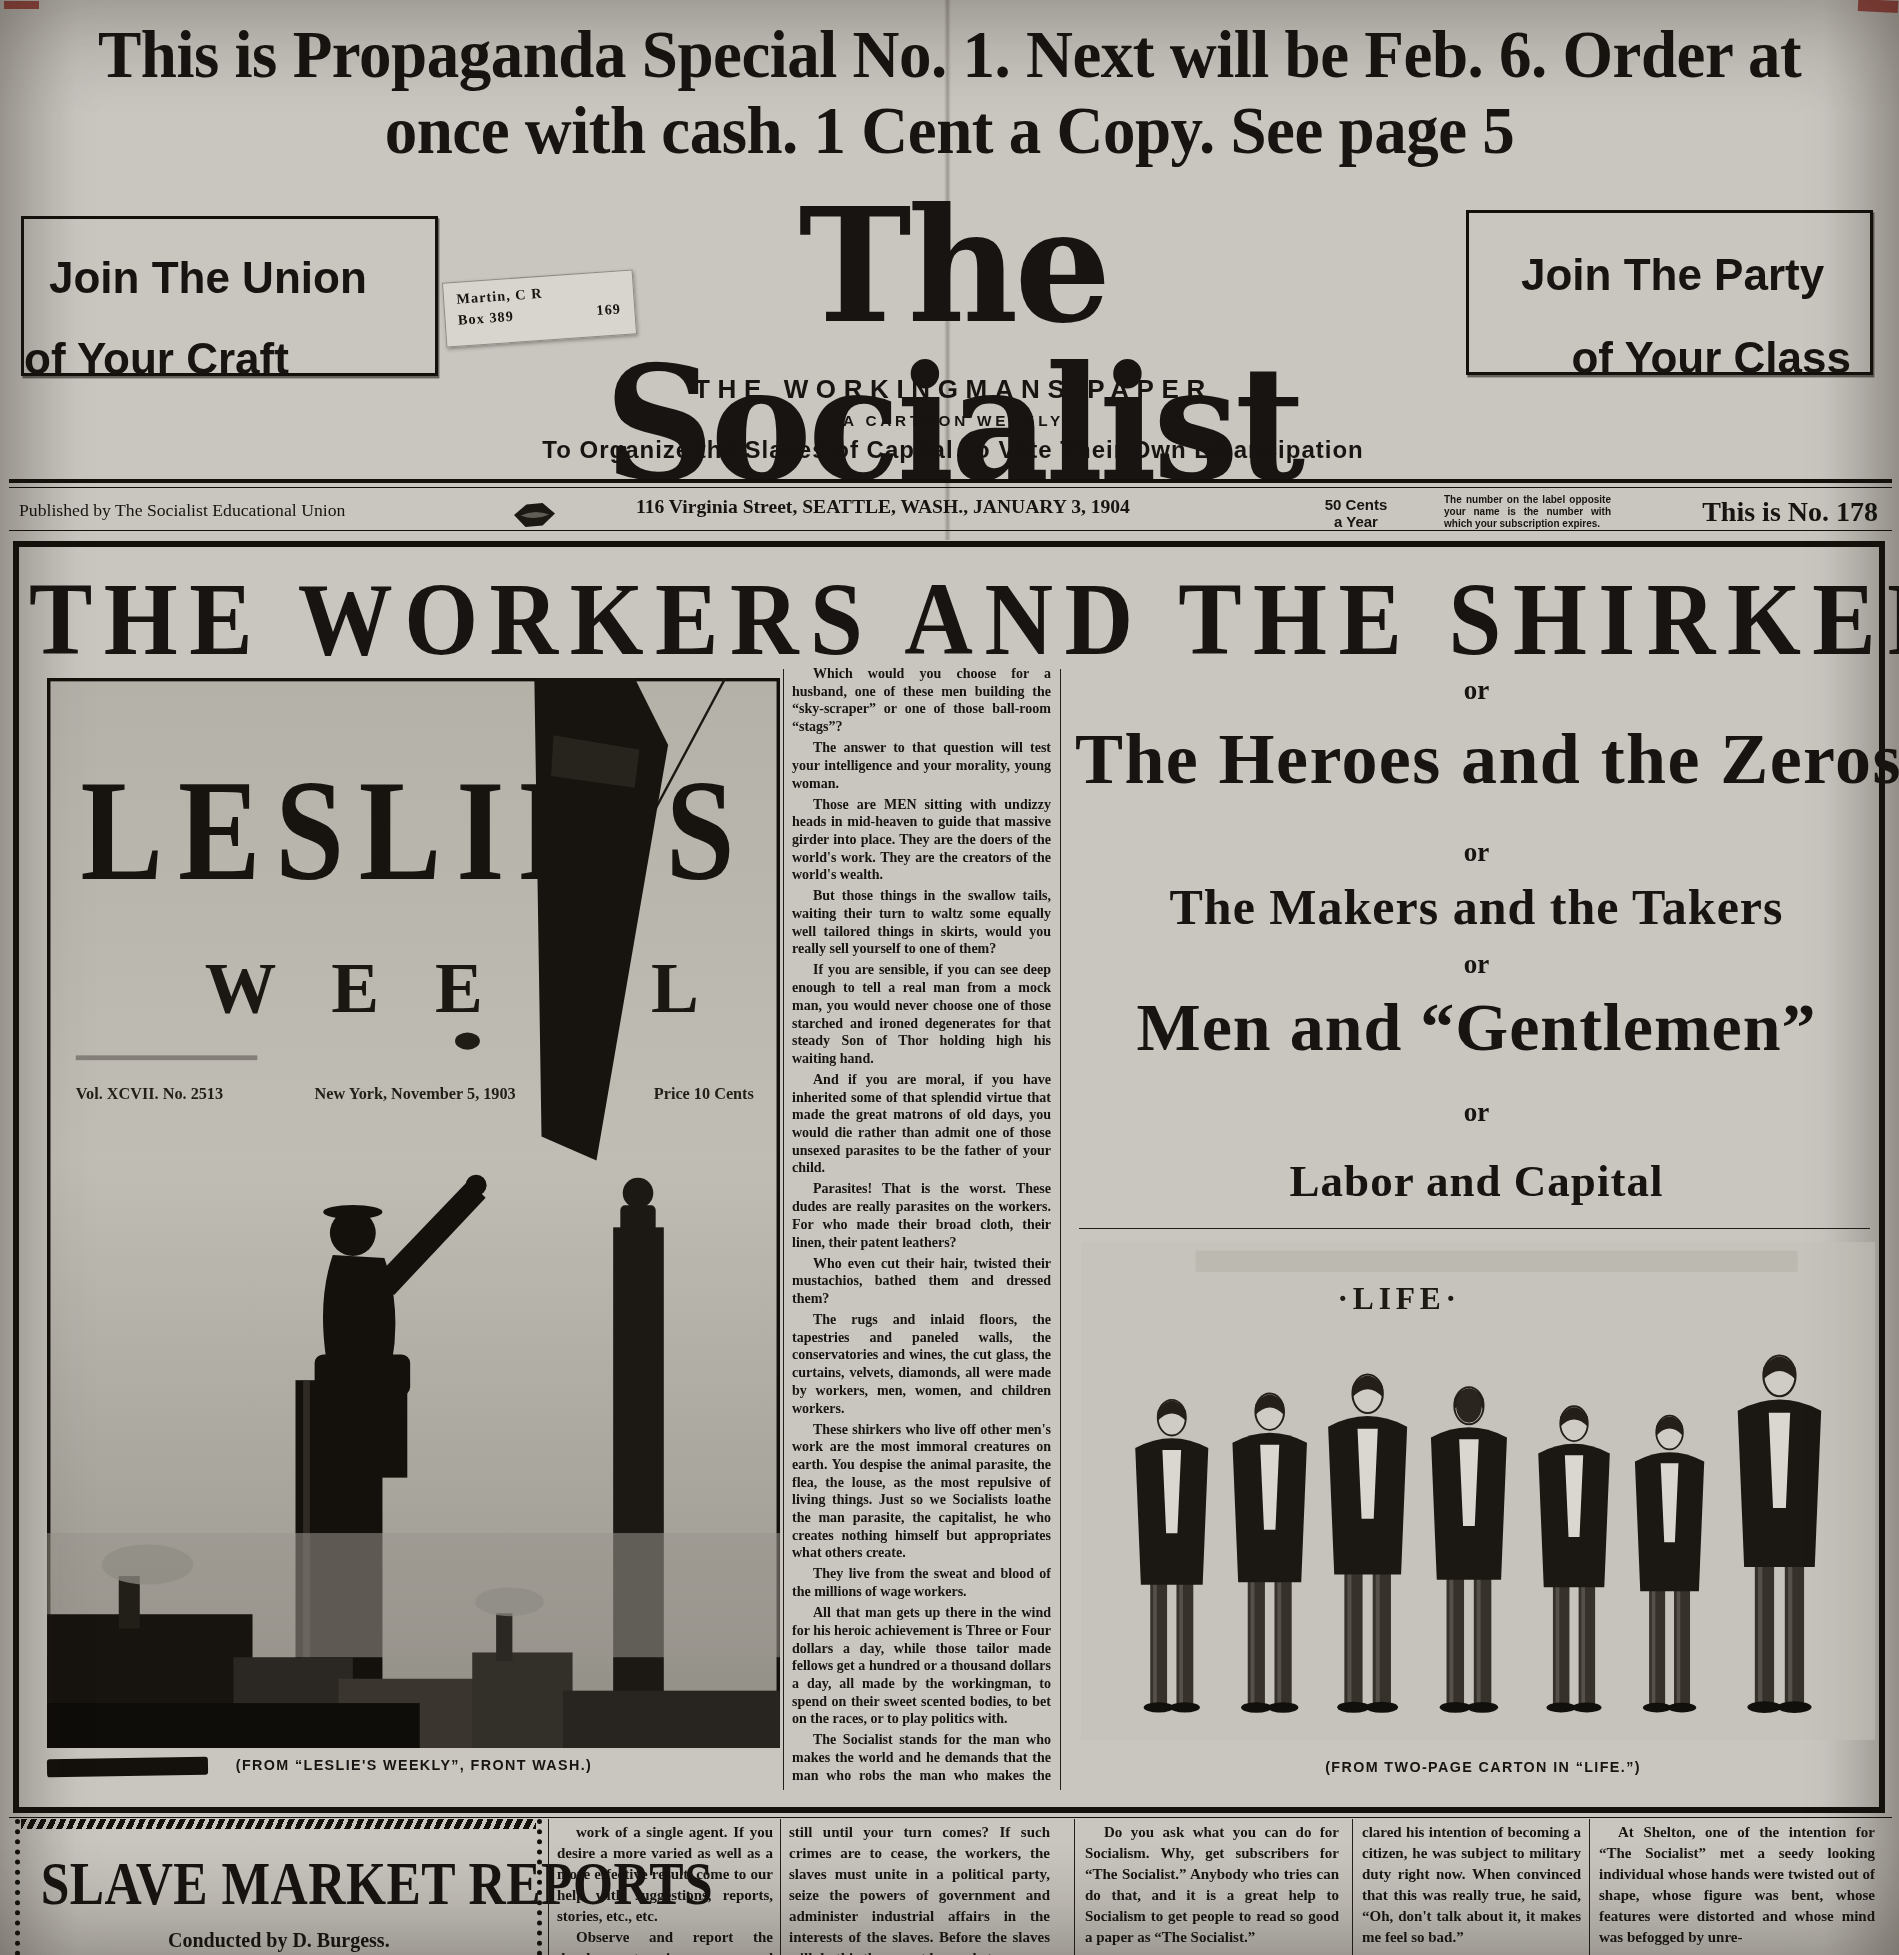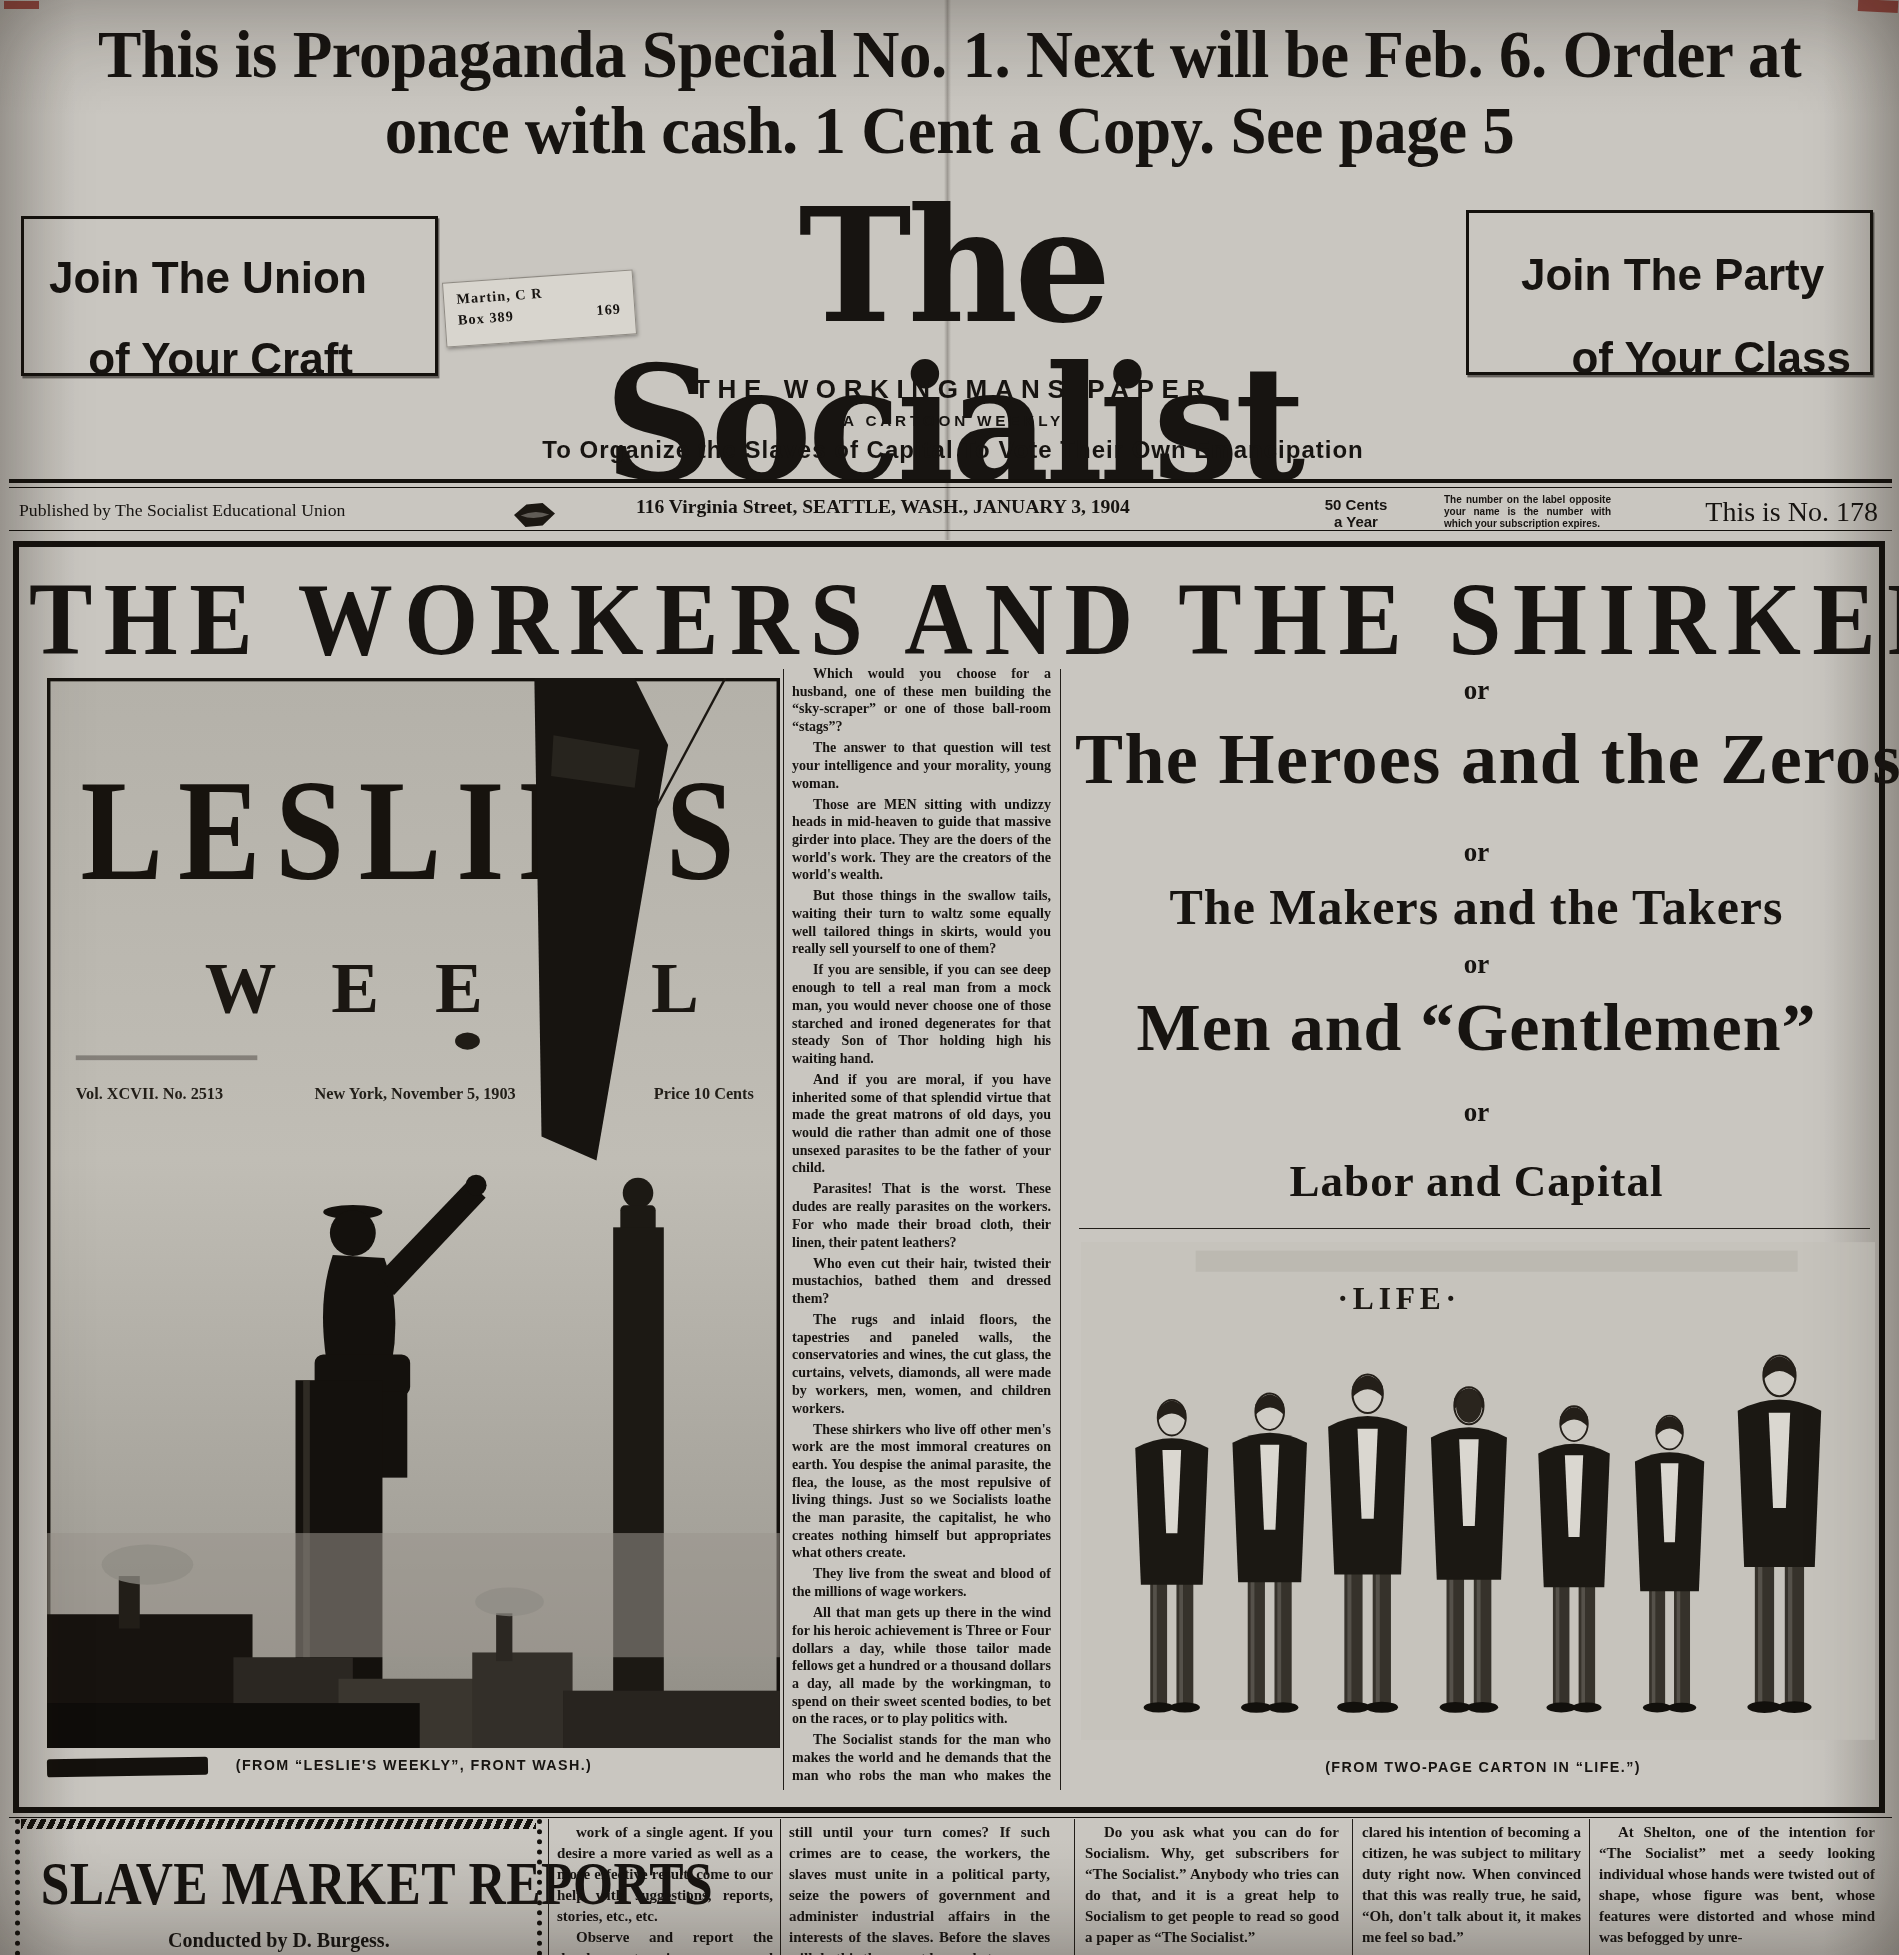--- a/index.html
+++ b/index.html
@@ -27,21 +27,21 @@
   
   .banner{ top:17px; left:0; width:1899px; text-align:center;
     font-weight:700; font-size:65px; line-height:73px; letter-spacing:-0.5px;
     transform:scaleY(1.04); transform-origin:top; }
 
   
   .mast-box{ border:3.3px solid #14110d; box-shadow:1.4px 2.4px 0 rgba(20,17,13,.55);
     font-family:"Liberation Sans", sans-serif; font-weight:700; font-size:44px; }
   .union-box{ left:21px; top:216px; width:417px; height:160px; padding-top:34px; }
   .union-box .l1{ padding-left:25px; }
-  .union-box .l2{ text-align:right; padding-right:82px; margin-top:31px; }
+  .union-box .l2{ padding-right:41px; margin-top:31px; }
   .party-box{ left:1466px; top:210px; width:407px; height:165px; padding-top:37px; }
   .party-box .l1{ padding-left:52px; }
   .party-box .l2{ text-align:right; padding-right:19px; margin-top:33px; }
 
   .paper-title{ left:449px; top:187px; width:1008px; text-align:center;
     font-family:"DejaVu Serif", serif; font-weight:700; font-size:152px; line-height:1;
     letter-spacing:-3.8px; transform:scaleY(1.04); transform-origin:top; }
 
   .mail-label{ left:444px; top:276px; width:191px; height:65px; background:#d8d5ce;
     border:1px solid #8f8b84; transform:rotate(-4deg); z-index:5;
@@ -60,21 +60,21 @@
 
   
   .dl-pub{ left:19px; top:500px; font-size:17.7px; }
   .dl-orn{ left:514px; top:503px; width:41px; height:24px; }
   .dl-addr{ left:636px; top:496px; font-size:19.6px; font-weight:700; }
   .dl-price{ left:1301px; top:496px; width:110px; text-align:center;
     font-weight:700; font-size:15px; line-height:17px; }
   .dl-note{ left:1444px; top:494px; width:167px; font-weight:700;
     font-size:10px; line-height:12px; text-align:justify; }
   .dl-issue{ left:1653px; top:496px; width:225px; text-align:right;
-    font-size:28px; font-weight:400; }
+    font-size:28px; font-weight:700; }
 
   
   .frame{ left:13.4px; top:541px; width:1872px; height:1272px;
     border:6.2px solid #14110d; }
 
   .headline{ left:29px; top:558px; width:1842px; text-align:center;
     font-weight:700; font-size:95px; letter-spacing:11.5px; white-space:nowrap;
     transform:scaleY(1.10); transform-origin:top; }
 
   .leslies-fig{ left:47px; top:678px; width:733px; height:1070px; }

